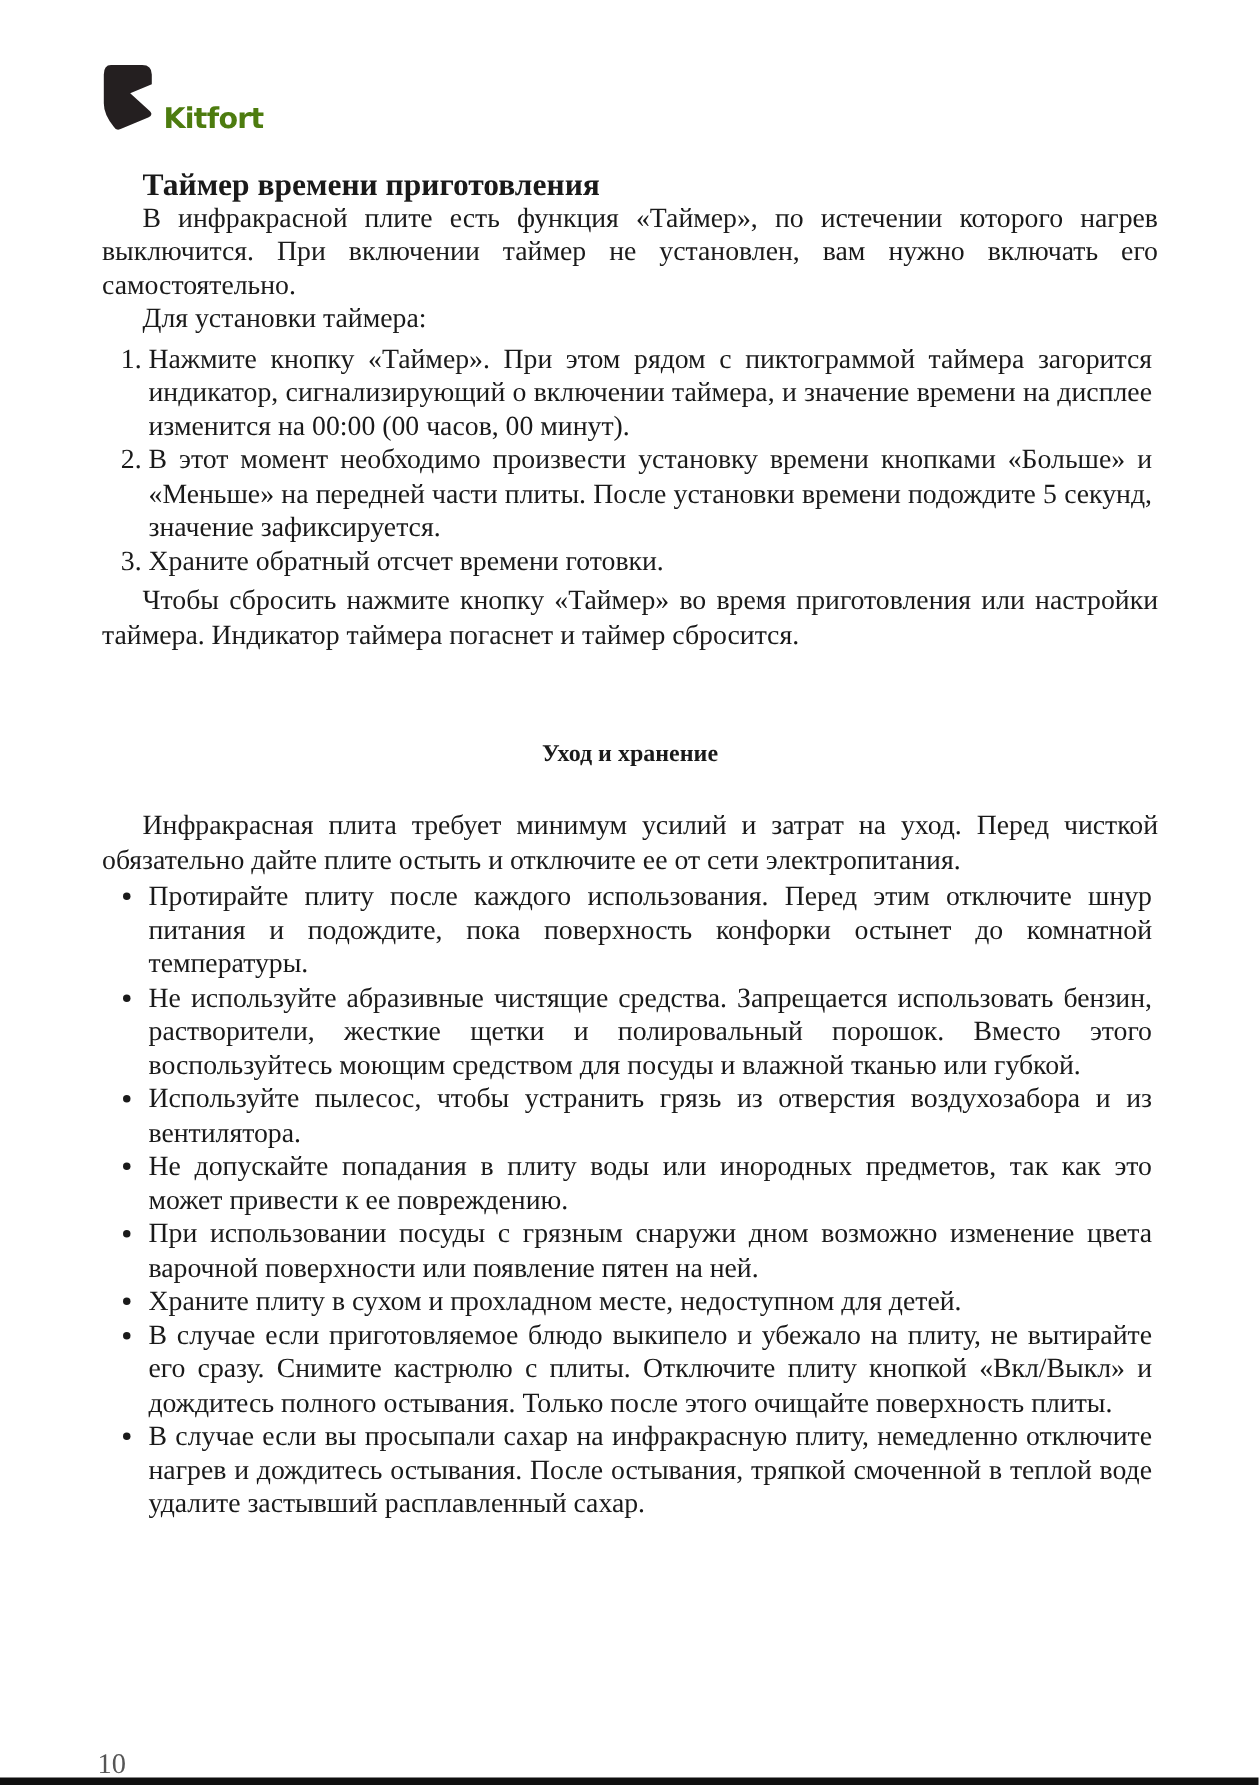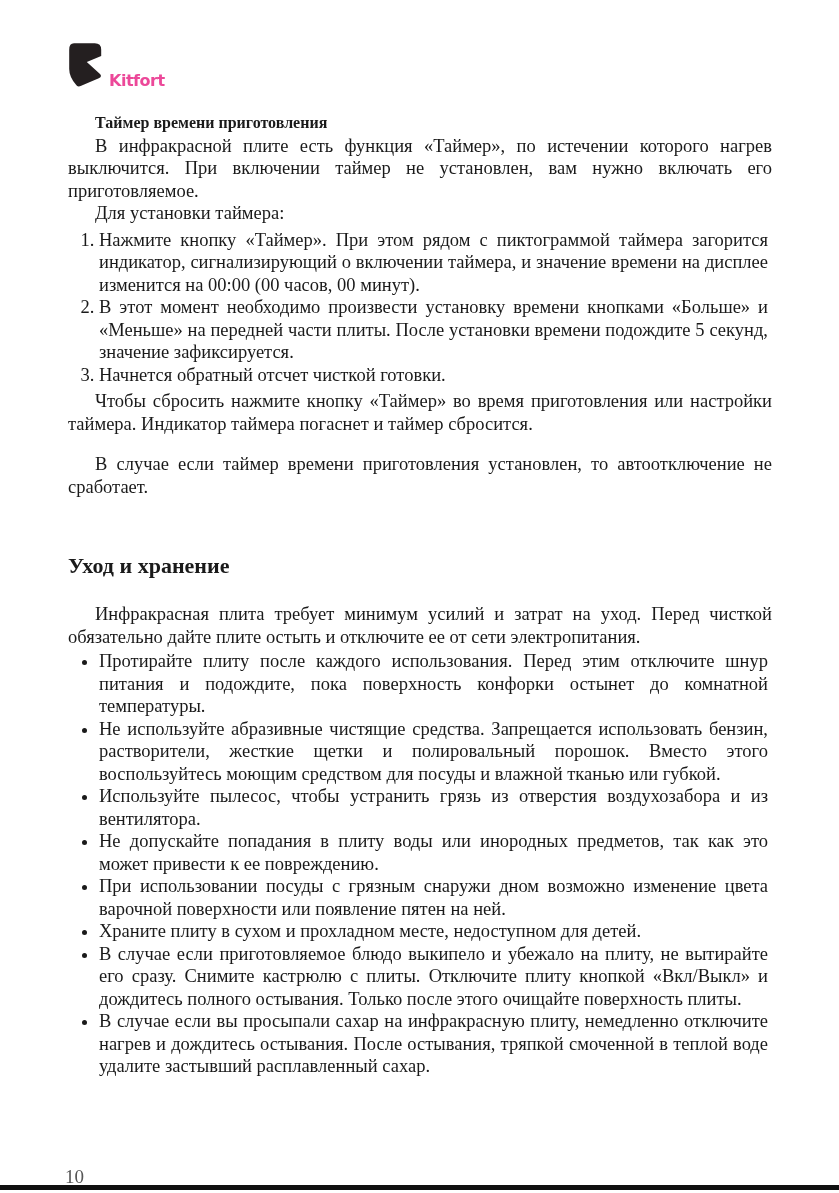--- a/index.html
+++ b/index.html
@@ -12,35 +12,35 @@
     font-family:"Liberation Serif","DejaVu Serif",serif;
     color:#1a1a1a;
   }
   .logo{
     position:absolute;top:38px;left:66px;
     display:flex;align-items:flex-end;gap:7px;
   }
   .logo svg{width:36px;height:53px;display:block;}
   .brand{
     font-family:"DejaVu Sans","Liberation Sans",sans-serif;
-    font-weight:700;font-size:16px;line-height:1;
-    letter-spacing:-0.5px;color:#ec4899;padding-bottom:2px;text-align:center;
+    font-weight:700;font-size:19px;line-height:1;
+    letter-spacing:-0.5px;color:#4d7c0f;padding-bottom:2px;text-align:center;
   }
   .content{
     position:absolute;top:112px;left:68px;width:704px;
     font-size:18.5px;line-height:22.5px;text-align:justify;
   }
   .content p{margin:0;text-indent:27px;}
   .h-inline{
-    font-size:16px;line-height:22.5px;font-weight:700;
+    font-size:21px;line-height:22.5px;font-weight:700;
     margin:0;text-indent:27px;text-align:left;
   }
   .h-center{
-    font-size:22px;line-height:27px;font-weight:700;
-    margin:54px 0 24px 0;text-indent:0;text-align:left;
+    font-size:16px;line-height:27px;font-weight:700;
+    margin:54px 0 24px 0;text-indent:0;text-align:center;
   }
   ol,ul{margin:4px;padding:0 0 0 27px;list-style-position:outside;font-family:Liberation Serif, serif;}
   ol{list-style-type:decimal;}
   ul{list-style-type:disc;margin-top:2px;}
   li{text-align:justify;margin:0;}
   .sec-auto{display:block;margin-top:18px;}
   .page-number{
     position:absolute;left:65px;top:1124px;
     font-family:"Liberation Serif","DejaVu Serif",serif;
     font-size:19px;color:#565656;margin-top:42px;
@@ -60,32 +60,31 @@
       <path fill="#241f20" d="M10 1 L36 1 Q44 1 44 9 L44 17 L26 24.5 L42.5 39.5 Q45.5 42.5 41 44.8
            L19 54 Q14.5 56.5 12.3 52.5 Q4 42.5 4 33 L4 9 Q4 1 10 1 Z"></path>
     </svg>
     <span class="brand">Kitfort</span>
   </header>
 
   <main class="content">
 
     <section>
       <h2 class="h-inline">Таймер времени приготовления</h2>
-      <p>В инфракрасной плите есть функция «Таймер», по истечении которого нагрев выключится. При включении таймер не установлен, вам нужно включать его приготовляемое.</p>
+      <p>В инфракрасной плите есть функция «Таймер», по истечении которого нагрев выключится. При включении таймер не установлен, вам нужно включать его самостоятельно.</p>
       <p>Для установки таймера:</p>
       <ol>
         <li>Нажмите кнопку «Таймер». При этом рядом с пиктограммой таймера загорится индикатор, сигнализирующий о включении таймера, и значение времени на дисплее изменится на 00:00 (00 часов, 00 минут).</li>
         <li>В этот момент необходимо произвести установку времени кнопками «Больше» и «Меньше» на передней части плиты. После установки времени подождите 5 секунд, значение зафиксируется.</li>
-        <li>Начнется обратный отсчет чисткой готовки.</li>
+        <li>Храните обратный отсчет времени готовки.</li>
       </ol>
       <p>Чтобы сбросить нажмите кнопку «Таймер» во время приготовления или настройки таймера. Индикатор таймера погаснет и таймер сбросится.</p>
     </section>
 
     <section class="sec-auto">
-      <p>В случае если таймер времени приготовления установлен, то автоотключение не сработает.</p>
     </section>
 
     <section>
       <h1 class="h-center">Уход и хранение</h1>
       <p>Инфракрасная плита требует минимум усилий и затрат на уход. Перед чисткой обязательно дайте плите остыть и отключите ее от сети электропитания.</p>
       <ul>
         <li>Протирайте плиту после каждого использования. Перед этим отключите шнур питания и подождите, пока поверхность конфорки остынет до комнатной температуры.</li>
         <li>Не используйте абразивные чистящие средства. Запрещается использовать бензин, растворители, жесткие щетки и полировальный порошок. Вместо этого воспользуйтесь моющим средством для посуды и влажной тканью или губкой.</li>
         <li>Используйте пылесос, чтобы устранить грязь из отверстия воздухозабора и из вентилятора.</li>
         <li>Не допускайте попадания в плиту воды или инородных предметов, так как это может привести к ее повреждению.</li>

